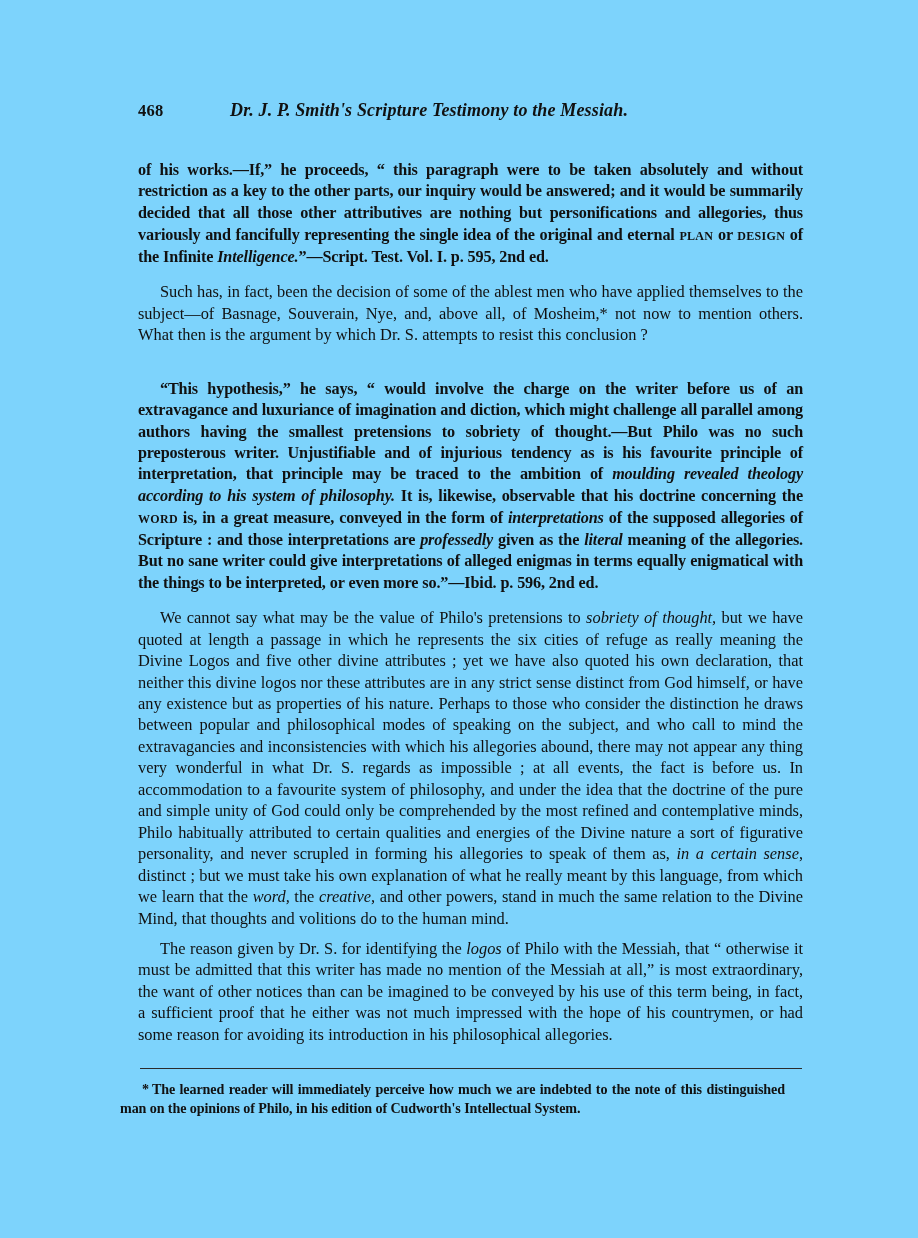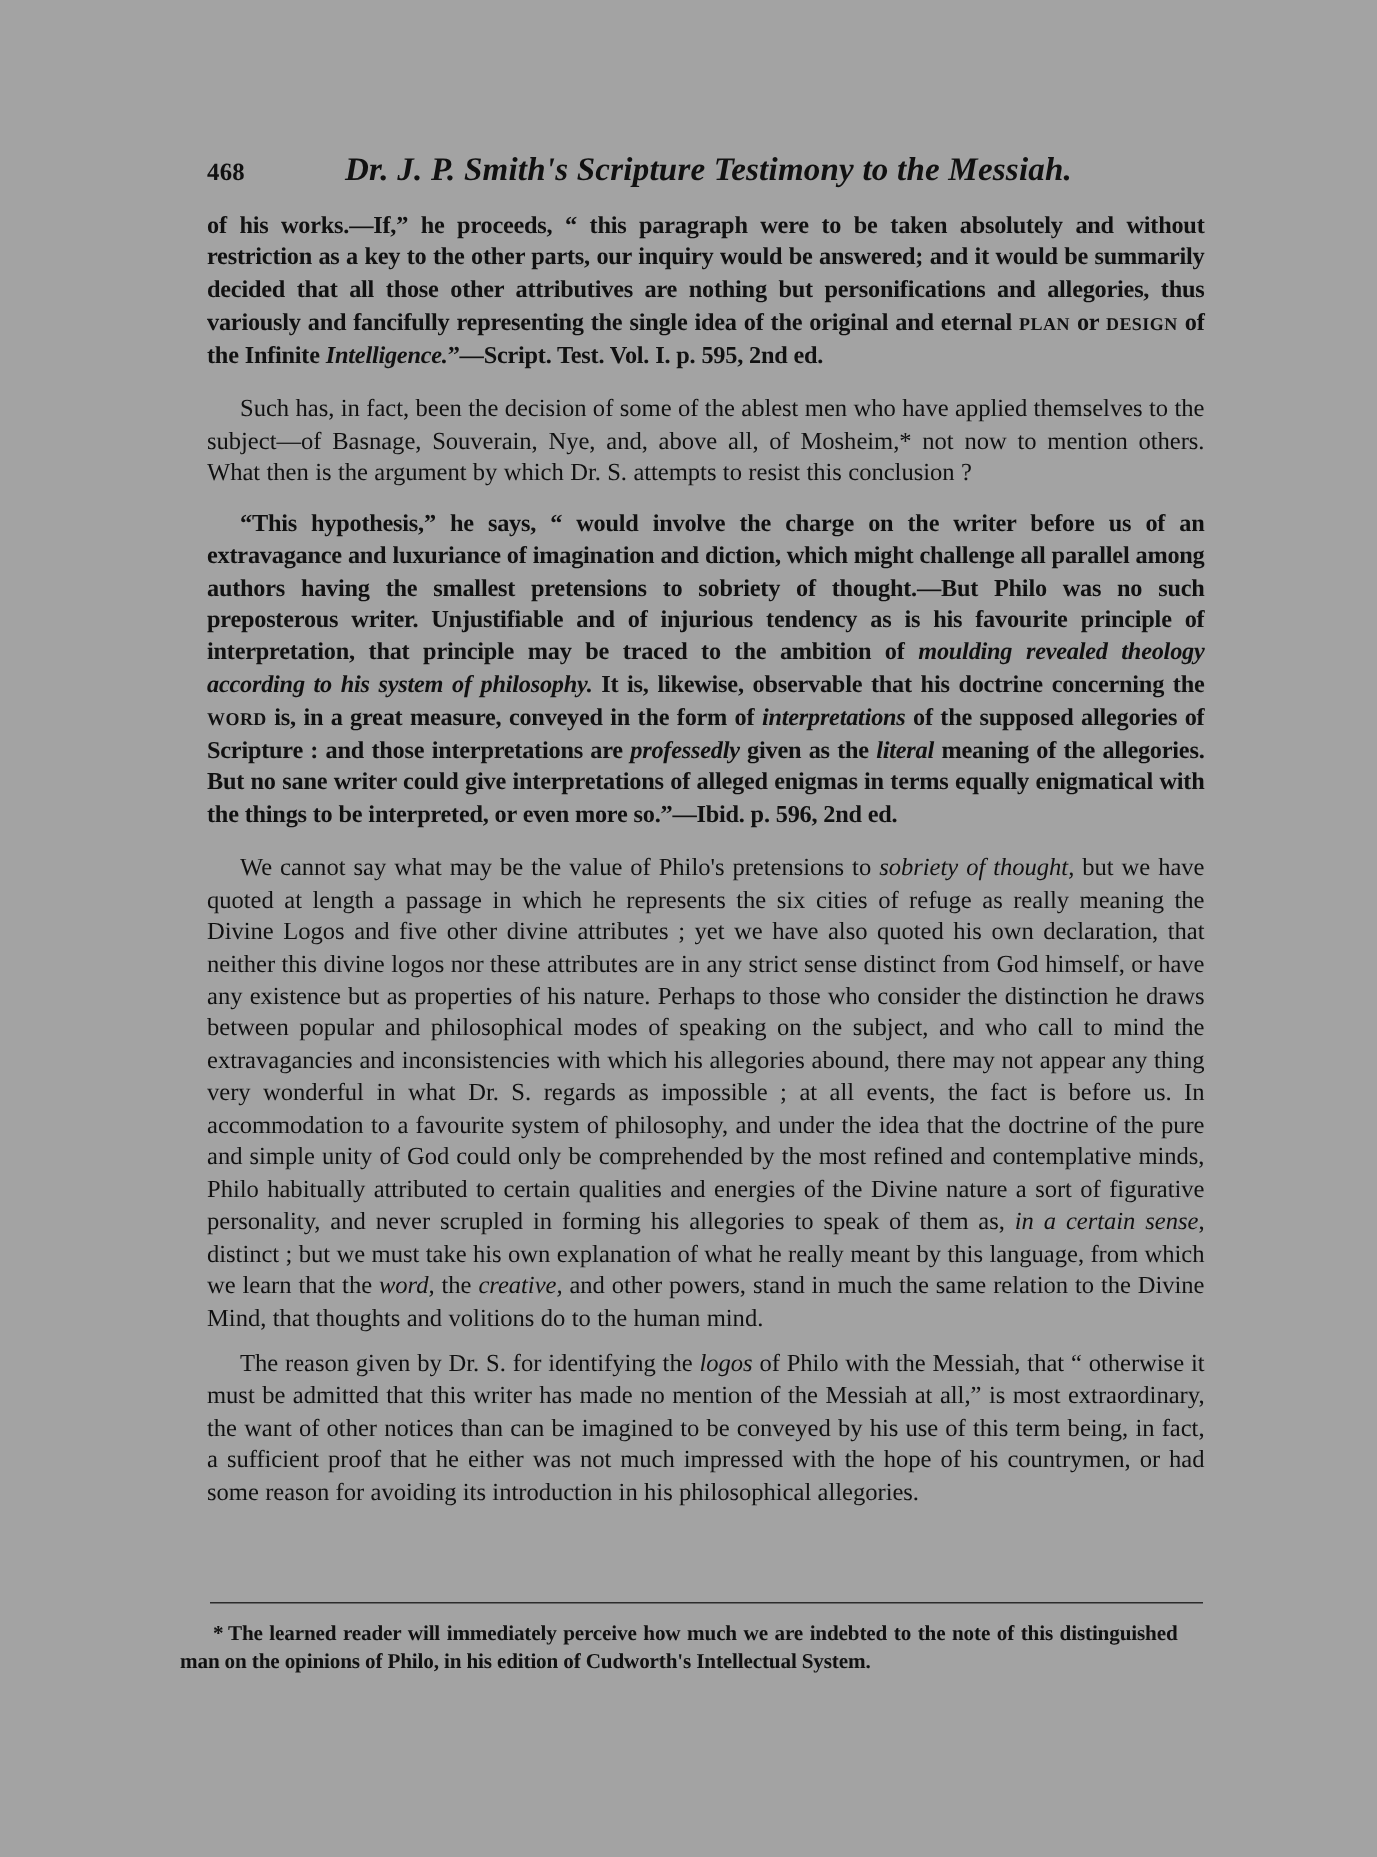--- a/index.html
+++ b/index.html
@@ -9,21 +9,21 @@
   }
   body {
     font-family: "Liberation Serif", "DejaVu Serif", serif;
     color: #111111;
   }
   .page {
     position: relative;
     width: 918px;
     height: 1238px;
     margin: 0 auto;
-    background: #a3a3a3;
+    background: #7dd3fc;
     overflow: hidden;
   }
 
   
   .running-head {
     position: absolute;
     left: 138px;
     top: 100px;
     width: 665px;
     height: 26px;
@@ -33,21 +33,21 @@
   .folio {
     font-weight: bold;
     font-size: 16.5px;
     letter-spacing: 0.2px;
     width: 92px;
     flex: 0 0 92px;
   }
   .head-title {
     font-style: italic;
     font-weight: bold;
-    font-size: 22px;
+    font-size: 18px;
     letter-spacing: 0.15px;
     white-space: nowrap;
   }
 
   
   .body-col {
     position: absolute;
     left: 138px;
     top: 140px;
     width: 665px;
@@ -63,20 +63,21 @@
     word-spacing: 0.2px;
     hyphens: manual;
   }
   
   p.quote {
     font-weight: bold;
     font-size: 16.2px;
     line-height: 21.45px;
     word-spacing: 0.1px;
     letter-spacing: -0.15px;
+    margin-top: 20px;
   }
   p.narrative {
     font-weight: normal;
   }
   p.indent { text-indent: 22px; }
   p.noindent { text-indent: 0; }
   .gap-sm { height: 9px; }
   .gap-md { height: 13px; }
 
   i, .ital { font-style: italic; }

